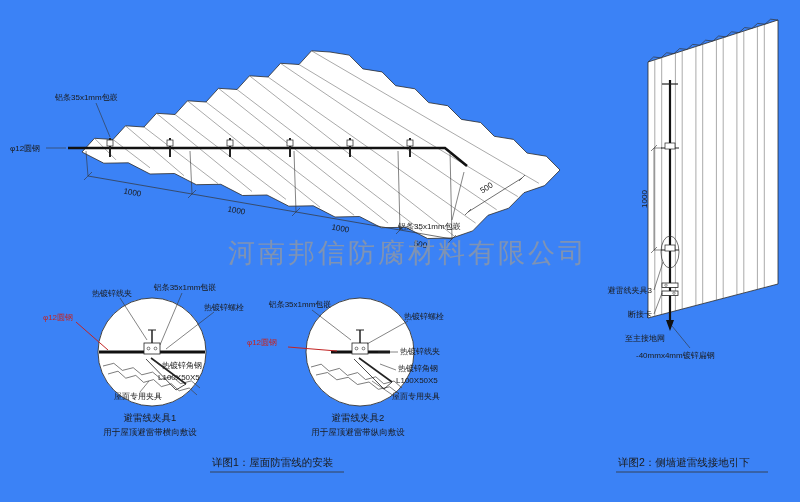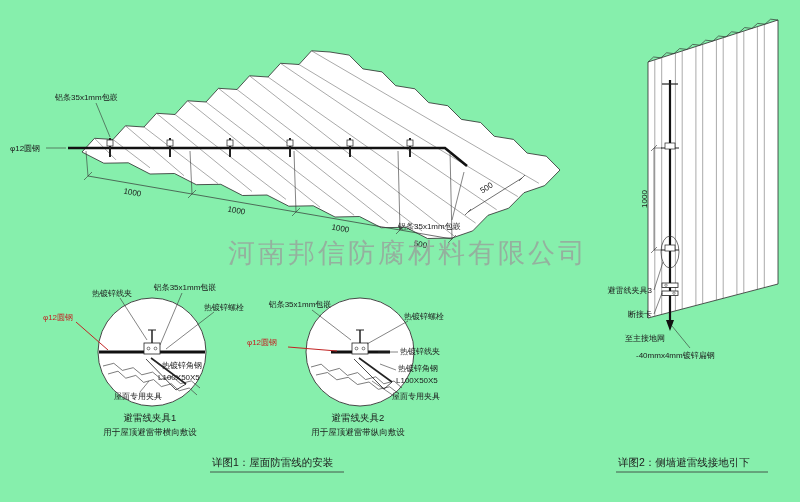--- a/index.html
+++ b/index.html
@@ -1,16 +1,16 @@
 <!DOCTYPE html>
 <html><head>
 <meta charset="utf-8">
 <style>
   html,body{margin:0;padding:0;background:#fff;}
-  .canvas{position:relative;width:800px;height:502px;background:#86efac;overflow:hidden;
+  .canvas{position:relative;width:800px;height:502px;background:#3b82f6;overflow:hidden;
           font-family:"Liberation Sans",sans-serif;}
   svg{display:block;}
   text{font-family:"Liberation Sans",sans-serif;fill:#1a1a1a;}
   .lbl{font-size:8px;}
   .lbl-red{font-size:8px;fill:#c22525;}
   .dim{font-size:8px;fill:#1a1a1a;}
   .dtitle{font-size:9.5px;}
   .dsub{font-size:8.5px;}
   .cap{font-size:10.5px;}
   .wm{font-size:27px;fill:#9a9a9a;opacity:.72;letter-spacing:3px;}

